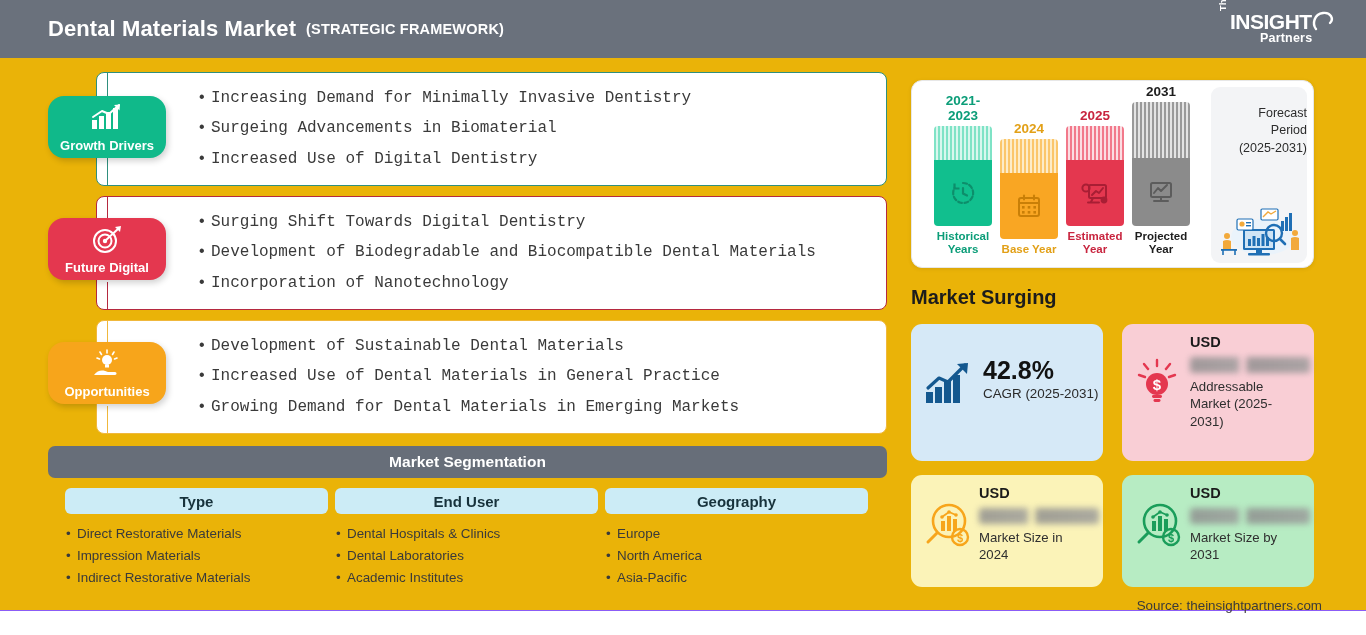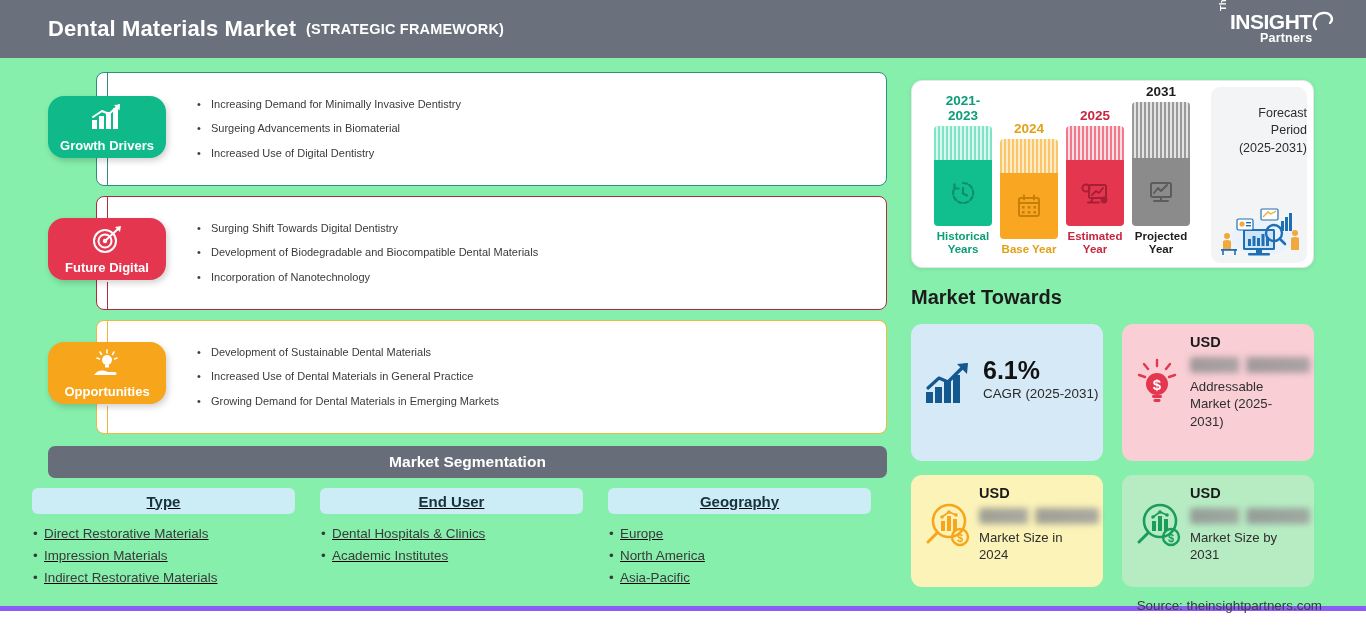--- a/index.html
+++ b/index.html
@@ -2,22 +2,22 @@
 <html><head>
 <meta charset="utf-8">
 <style>
   * { box-sizing: border-box; margin: 0; padding: 0; }
   html, body {
     width: 1366px; height: 635px;
     font-family: "Liberation Sans", sans-serif;
     background: #ffffff;
     overflow: hidden;
   }
-  .page { position: relative; width: 1366px; height: 611px; background:#86efac;
-          border-bottom:5px solid #8b5cf6; }
+  .page { position: relative; width: 1366px; height: 611px; background:#eab308;
+          border-bottom:1px solid #8b5cf6; }
 
   
   .header {
     position:absolute; left:0; top:0; width:1366px; height:58px;
     background:#6a717c; display:flex; align-items:center;
   }
   .header-title { margin-left:48px; color:#ffffff; font-size:22px; font-weight:bold; letter-spacing:.1px; }
   .header-sub { color:#ffffff; font-size:14.5px; font-weight:bold; margin-left:10px; letter-spacing:.2px; }
   .logo { position:absolute; right:28px; top:8px; width:120px; height:42px; color:#fff; }
   .logo .the { position:absolute; left:0px; top:3px; font-size:9px; font-weight:bold;
@@ -25,22 +25,22 @@
   .logo .insight { position:absolute; left:12px; top:2px; font-size:21px; font-weight:bold; letter-spacing:-.5px; }
   .logo .partners { position:absolute; left:42px; top:23px; font-size:12.5px; font-weight:bold; letter-spacing:.2px; }
   .logo .arc { position:absolute; right:2px; top:0px; }
 
   
   .left { position:absolute; left:0; top:58px; width:905px; height:577px; }
 
   .drvbox { position:absolute; border-radius:8px; background:#fff; }
   .drvbox .bullets { position:absolute; left:100px; top:0; right:12px; bottom:0;
                      display:flex; flex-direction:column; justify-content:center; }
-  .drvbox .bullets li { list-style:none; font-size:11px; color:#3a3a3a; line-height:1.2;
-                        padding:5.5px 0; position:relative; padding-left:14px; }
+  .drvbox .bullets li { list-style:none; font-size:16px; color:#3a3a3a; line-height:1.2;
+                        padding:5.5px 0; position:relative; padding-left:14px;font-family:Liberation Mono, monospace; }
   .drvbox .bullets li:before { content:"\2022"; position:absolute; left:0; top:5.5px; color:#3a3a3a; }
 
   .pill {
     position:absolute; width:118px; height:62px; border-radius:16px;
     display:flex; flex-direction:column; align-items:center; justify-content:flex-end;
     color:#fff; font-size:13px; font-weight:bold; padding-bottom:5px;
     box-shadow:2px 3px 6px rgba(0,0,0,.18); z-index:3;
   }
   .pill svg { position:absolute; top:7px; left:50%; transform:translateX(-50%); }
 
@@ -56,21 +56,21 @@
 
   
   .stub { position:absolute; width:1.3px; z-index:1; }
 
   
   .segbar {
     position:absolute; left:48px; top:388px; width:839px; height:32px;
     background:#676e79; border-radius:7px; color:#fff; font-size:15.5px; font-weight:bold;
     display:flex; align-items:center; justify-content:center;
   }
-  .segcols { position:absolute; left:32px; top:430px; width:839px; display:flex; gap:25px;text-decoration:underline; }
+  .segcols { position:absolute; left:65px; top:430px; width:839px; display:flex; gap:7px; }
   .segcol { width:263px; }
   .seghead {
     height:26px; background:#ccecf6; border-radius:6px; color:#17323b;
     font-size:15px; font-weight:bold; display:flex; align-items:center; justify-content:center;
   }
   .segcol ul { margin-top:9px; }
   .segcol li { list-style:none; font-size:13.4px; color:#3a3a3a; line-height:1.63;
                position:relative; padding-left:12px; }
   .segcol li:before { content:"\2022"; position:absolute; left:1px; top:0; color:#3a3a3a; }
 
@@ -216,20 +216,21 @@
         <ul>
           <li>Direct Restorative Materials</li>
           <li>Impression Materials</li>
           <li>Indirect Restorative Materials</li>
         </ul>
       </div>
       <div class="segcol">
         <div class="seghead">End User</div>
         <ul>
           <li>Dental Hospitals &amp; Clinics</li>
+          <li>Dental Laboratories</li>
           <li>Academic Institutes</li>
         </ul>
       </div>
       <div class="segcol">
         <div class="seghead">Geography</div>
         <ul>
           <li>Europe</li>
           <li>North America</li>
           <li>Asia-Pacific</li>
         </ul>
@@ -353,34 +354,34 @@
             <circle cx="80" cy="30" r="3"></circle>
               <path d="M76 35 q4 -2 8 0 l0 12 l-8 0 z"></path>
           </g>
           <rect x="6" y="46" width="16" height="1.8" fill="#1f6fb5"></rect>
           <line x1="8" y1="47" x2="8" y2="52" stroke="#1f6fb5" stroke-width="1.6"></line>
           <line x1="20" y1="47" x2="20" y2="52" stroke="#1f6fb5" stroke-width="1.6"></line>
         </svg>
       </div>
     </div>
 
-    <div class="outlook">Market Towards</div>
+    <div class="outlook">Market Surging</div>
 
     <div class="card" id="cardCagr">
       <svg class="icon" width="48" height="44" viewBox="0 0 48 44">
         <g fill="#14588f">
           <rect x="1" y="30" width="7" height="11"></rect>
           <rect x="10" y="25" width="7" height="16"></rect>
           <rect x="19" y="19" width="7" height="22"></rect>
           <rect x="28" y="13" width="7" height="28"></rect>
         </g>
         <path d="M3 26 L14 16 L23 20 L40 3" fill="none" stroke="#14588f" stroke-width="3.2" stroke-linecap="round" stroke-linejoin="round"></path>
         <path d="M32 2 L43 1 L42 12 Z" fill="#14588f"></path>
       </svg>
-      <div class="val">6.1%</div>
+      <div class="val">42.8%</div>
       <div class="cap2">CAGR (2025-2031)</div>
     </div>
 
     <div class="card" id="cardTam">
       <svg class="icon" width="46" height="50" viewBox="0 0 46 50">
         <g stroke="#e4374f" stroke-width="2.4" stroke-linecap="round">
           <line x1="23" y1="2" x2="23" y2="8"></line>
           <line x1="10" y1="6" x2="14" y2="11"></line>
           <line x1="36" y1="6" x2="32" y2="11"></line>
           <line x1="5" y1="17" x2="11" y2="19"></line>

